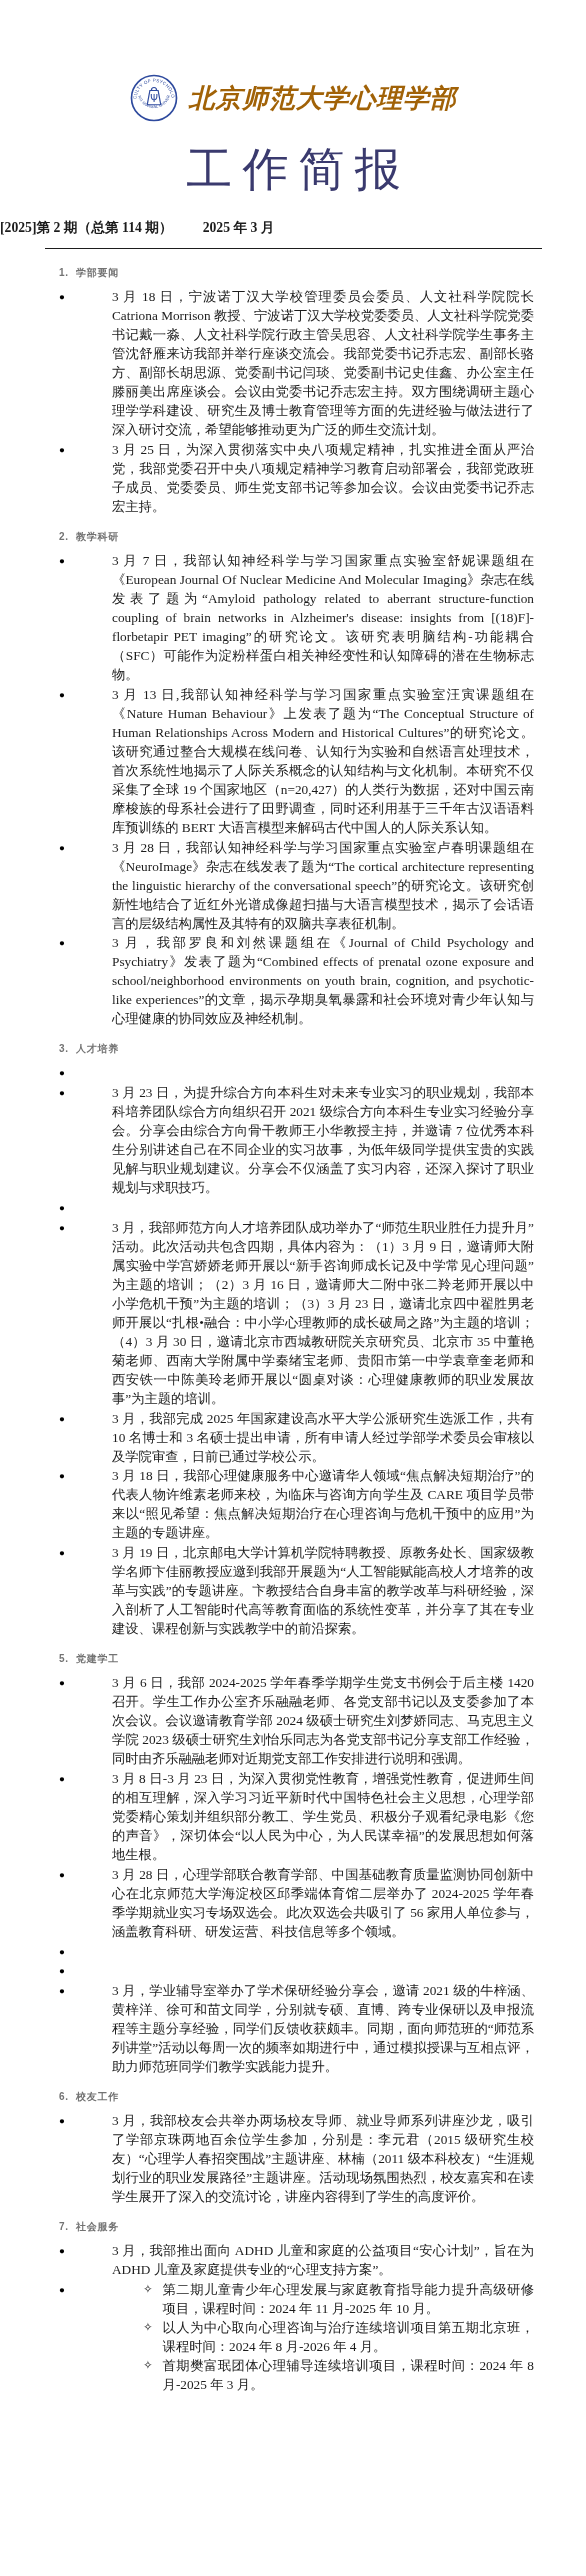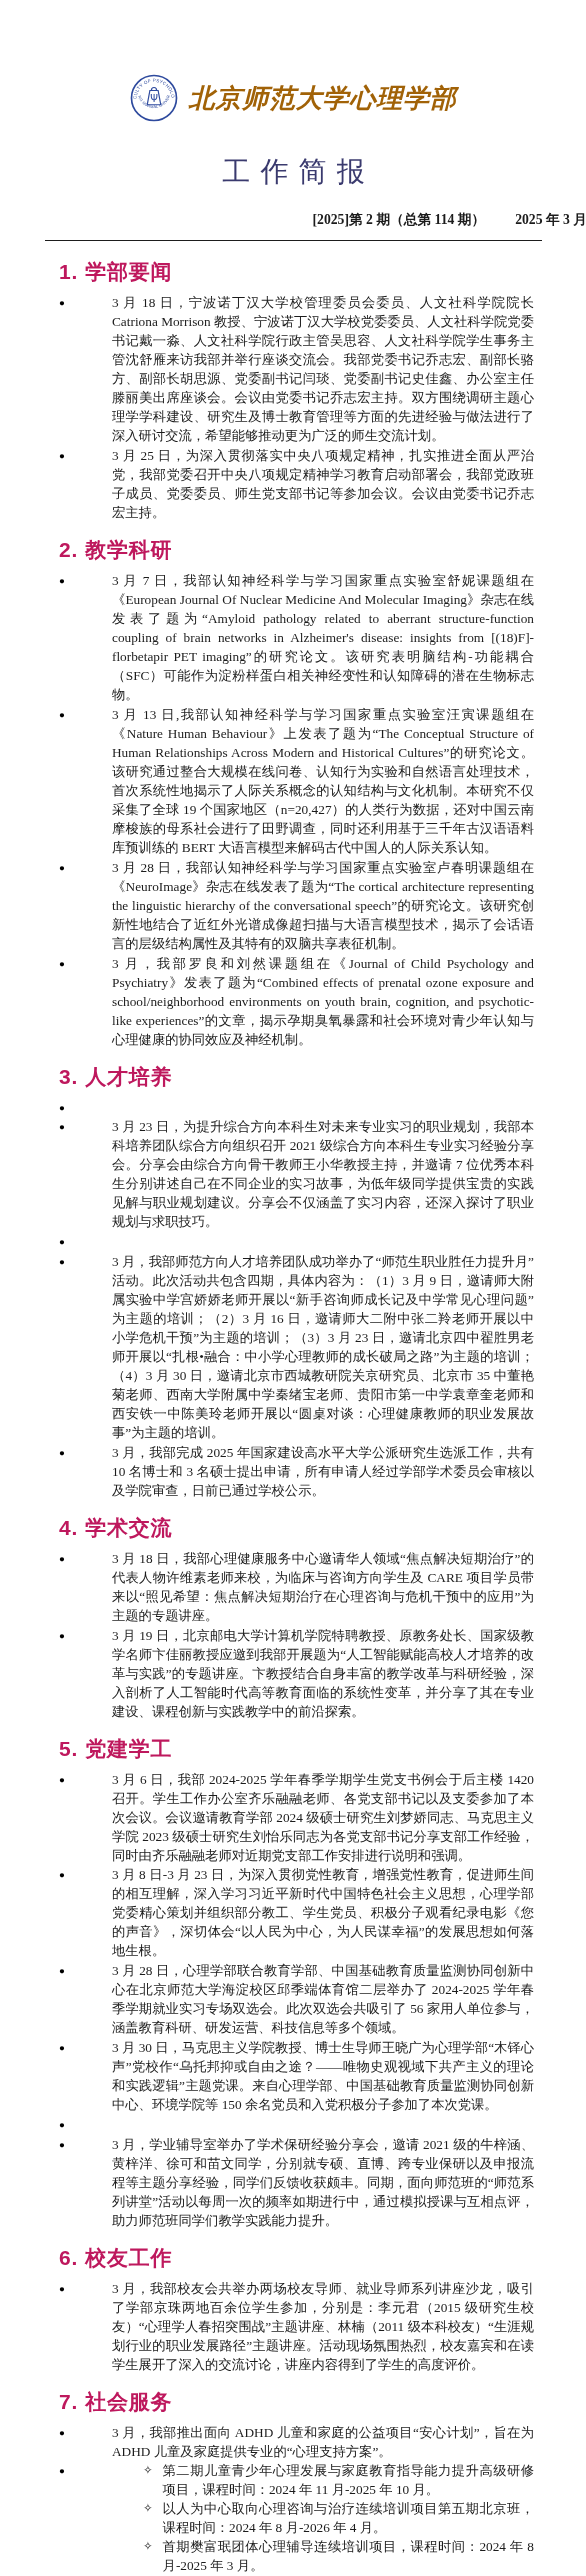--- a/index.html
+++ b/index.html
@@ -10,31 +10,31 @@
     font-family:"Liberation Serif","DejaVu Serif",serif; color:#1c1c1c;
   }
   
   .logo-row{display:flex;align-items:center;justify-content:center;gap:10.2px;height:52px;}
   .seal{width:48px;height:48px;flex:none;}
   .logo-text{
     font-size:26px;font-weight:bold;font-style:italic;color:#a16207;
     letter-spacing:0.8px;font-family:"DejaVu Serif","Liberation Serif",serif;white-space:nowrap;
   }
   .doc-title{
-    text-align:center;font-size:28px;color:#3a3a6e;font-weight:500;
-    letter-spacing:10.2px;text-indent:10.2px;margin-top:33px;line-height:1.1;
-  }
-  .issue-line{text-align:right;font-weight:bold;font-size:13.7px;margin-top:23.5px;}
+    text-align:center;font-size:46px;color:#3a3a6e;font-weight:500;
+    letter-spacing:10.2px;text-indent:10.2px;margin-top:21px;line-height:1.1;
+  }
+  .issue-line{text-align:left;font-weight:bold;font-size:13.7px;margin-top:23.5px;}
   .issue-line .gap{display:inline-block;width:30px;}
   .head-rule{border-top:1.6px solid #1d1d1d;margin:11px 45px 3.1px;}
   
   .sections{}
   .sec-head{
     font-family:"Liberation Sans","DejaVu Sans",sans-serif;
-    font-size:21px;font-weight:700;color:#be185d;
+    font-size:10px;font-weight:700;color:#737373;
     margin:14px 53px 7px 59px;letter-spacing:0.8px;
   }
   .sec-head .num{margin-right:7px;font-weight:600;}
   .item{
     display:flex;padding:0 53px 0 59px;font-size:13.3px;line-height:19px;
     text-align:justify;margin:0.8px 0;
   }
   .item>.marker{width:19px;flex:none;font-size:9.8px;line-height:19px;color:#000;}
   .item>.body{flex:1;min-width:0;margin-left:34px;}
   .sub{display:flex;margin-left:31px;}
@@ -136,21 +136,20 @@
           </div>
         </div>
         <div class="item">
           <span class="marker">●</span>
           <div class="body">
             <div class="txt">3 月，我部完成 2025 年国家建设高水平大学公派研究生选派工作，共有 10 名博士和 3 名硕士提出申请，所有申请人经过学部学术委员会审核以及学院审查，日前已通过学校公示。</div>
           </div>
         </div>
       </section>
       <section>
-        <div class="sec-head"><span class="num">4.</span><span class="ttl">学术交流</span></div>
         <div class="item">
           <span class="marker">●</span>
           <div class="body">
             <div class="txt">3 月 18 日，我部心理健康服务中心邀请华人领域“焦点解决短期治疗”的代表人物许维素老师来校，为临床与咨询方向学生及 CARE 项目学员带来以“照见希望：焦点解决短期治疗在心理咨询与危机干预中的应用”为主题的专题讲座。</div>
           </div>
         </div>
         <div class="item">
           <span class="marker">●</span>
           <div class="body">
             <div class="txt">3 月 19 日，北京邮电大学计算机学院特聘教授、原教务处长、国家级教学名师卞佳丽教授应邀到我部开展题为“人工智能赋能高校人才培养的改革与实践”的专题讲座。卞教授结合自身丰富的教学改革与科研经验，深入剖析了人工智能时代高等教育面临的系统性变革，并分享了其在专业建设、课程创新与实践教学中的前沿探索。</div>
@@ -172,23 +171,20 @@
           </div>
         </div>
         <div class="item">
           <span class="marker">●</span>
           <div class="body">
             <div class="txt">3 月 28 日，心理学部联合教育学部、中国基础教育质量监测协同创新中心在北京师范大学海淀校区邱季端体育馆二层举办了 2024-2025 学年春季学期就业实习专场双选会。此次双选会共吸引了 56 家用人单位参与，涵盖教育科研、研发运营、科技信息等多个领域。</div>
           </div>
         </div>
         <div class="item">
           <span class="marker">●</span>
-          <div class="body">
-            <div class="txt">3 月 30 日，马克思主义学院教授、博士生导师王晓广为心理学部“木铎心声”党校作“乌托邦抑或自由之途？——唯物史观视域下共产主义的理论和实践逻辑”主题党课。来自心理学部、中国基础教育质量监测协同创新中心、环境学院等 150 余名党员和入党积极分子参加了本次党课。</div>
-          </div>
         </div>
         <div class="item">
           <span class="marker">●</span>
         </div>
         <div class="item">
           <span class="marker">●</span>
           <div class="body">
             <div class="txt">3 月，学业辅导室举办了学术保研经验分享会，邀请 2021 级的牛梓涵、黄梓洋、徐可和苗文同学，分别就专硕、直博、跨专业保研以及申报流程等主题分享经验，同学们反馈收获颇丰。同期，面向师范班的“师范系列讲堂”活动以每周一次的频率如期进行中，通过模拟授课与互相点评，助力师范班同学们教学实践能力提升。</div>
           </div>
         </div>

